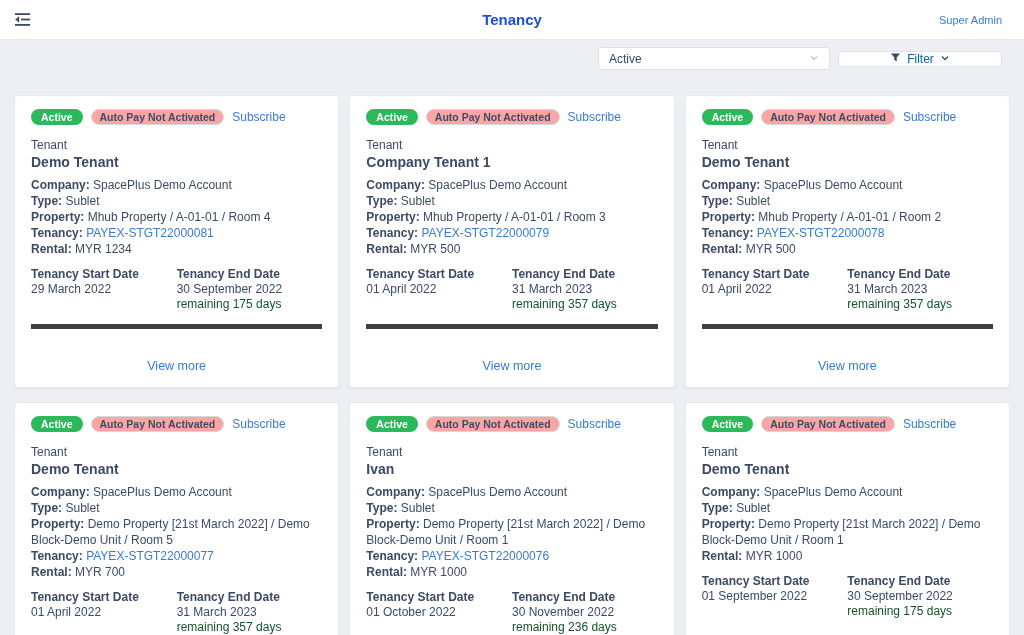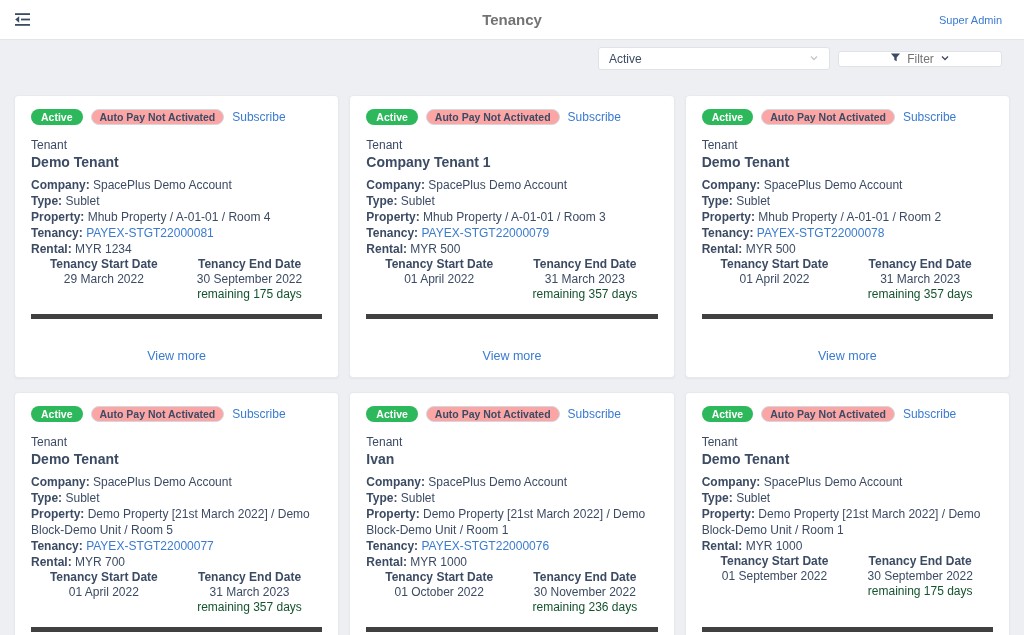--- a/index.html
+++ b/index.html
@@ -14,21 +14,21 @@
 
   
   .app-header {
     position:relative; height:40px; background:#fff;
     border-bottom:1px solid #e2e6ea;
     display:flex; align-items:center; padding:0 22px 0 14px;
   }
   .menu-toggle { width:18px; height:18px; cursor:pointer; z-index:2; display:flex; align-items:center; }
   .page-title {
     position:absolute; left:0; right:0; text-align:center;
-    font-size:15px; font-weight:bold; color:#737373;
+    font-size:15px; font-weight:bold; color:#1d4ed8;
   }
   .user-link { margin-left:auto; font-size:11px; z-index:2; }
 
   
   .toolbar { display:flex; align-items:center; margin:7px 22px 0 18px; }
   .btn-new {
     background:#14b4d8; color:#fff; border:none; border-radius:3px;
     height:23px; padding:0 14px; font-size:12px; font-weight:bold;
     font-family:inherit; cursor:pointer;
   }
@@ -36,21 +36,21 @@
   .status-select {
     width:232px; height:23px; background:#fff;
     border:1px solid #dfe3e8; border-radius:3px;
     display:flex; align-items:center; justify-content:space-between;
     padding:0 10px; font-size:12px; cursor:pointer;
   }
   .filter-btn {
     width:164px; height:16px; margin-left:8px; background:#fff;
     border:1px solid #dfe3e8; border-radius:3px;
     display:flex; align-items:center; justify-content:center; gap:6px;
-    font-size:12px; color:#737373; font-family:inherit; cursor:pointer;
+    font-size:12px; color:#0369a1; font-family:inherit; cursor:pointer;
   }
 
   
   .tenancy-grid {
     display:grid; grid-template-columns:repeat(3, 1fr);
     gap:14px 10px; margin:25px 14px 0;
   }
   .card {
     background:#fff; border:1px solid #e6e9ed; border-radius:4px;
     box-shadow:0 1px 2px rgba(60,75,100,.06);
@@ -68,21 +68,21 @@
     border-radius:9px; line-height:12px;
   }
   .subscribe-link { font-size:12px; }
 
   .tenant-label { margin-top:12px; font-size:12px; line-height:15px; }
   .tenant-name  { font-size:14px; font-weight:bold; line-height:19px; margin-bottom:5px; }
 
   .field { font-size:12px; line-height:16px; }
   .field b { font-weight:bold; }
 
-  .dates { display:flex; margin-bottom:12px; font-size:12px;text-align:center; }
+  .dates { display:flex; margin-top:10px; margin-bottom:12px; font-size:12px; }
   .dates .date-col { flex:1; line-height:15px; }
   .date-label { font-weight:bold; display:block; }
   .date-value { display:block; }
   .date-remaining { display:block; color:#14532d; }
 
   .card-footer {
     margin-top:auto; border-top:5px solid #404040;
     text-align:center; padding:27px 0 13px;
   }
   .view-more { font-size:12.5px; }

